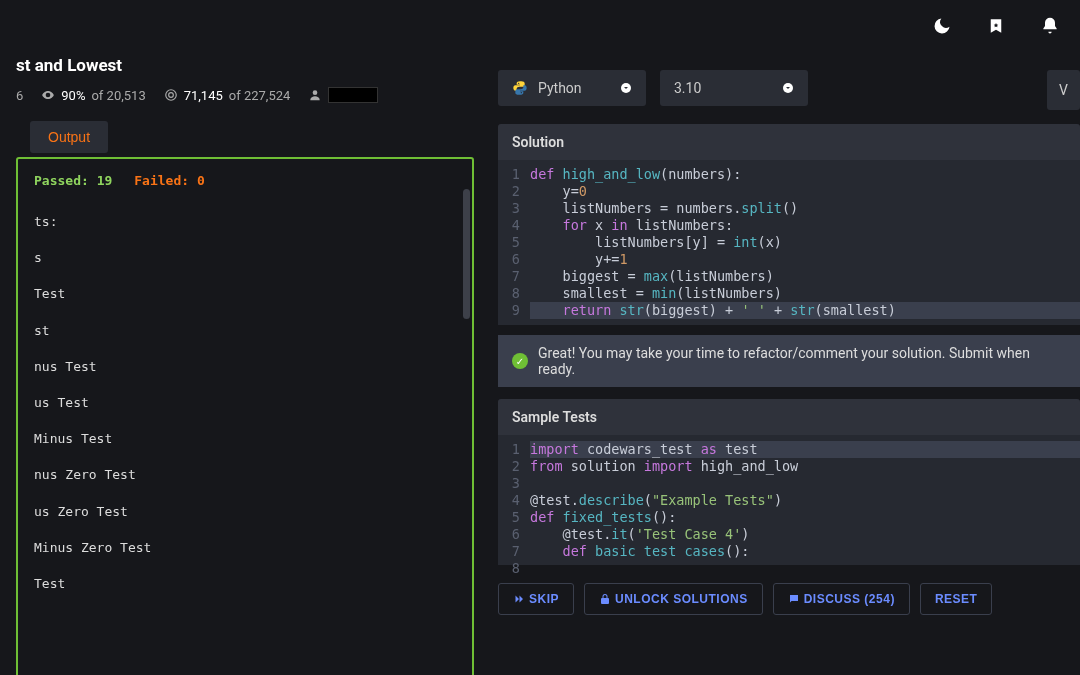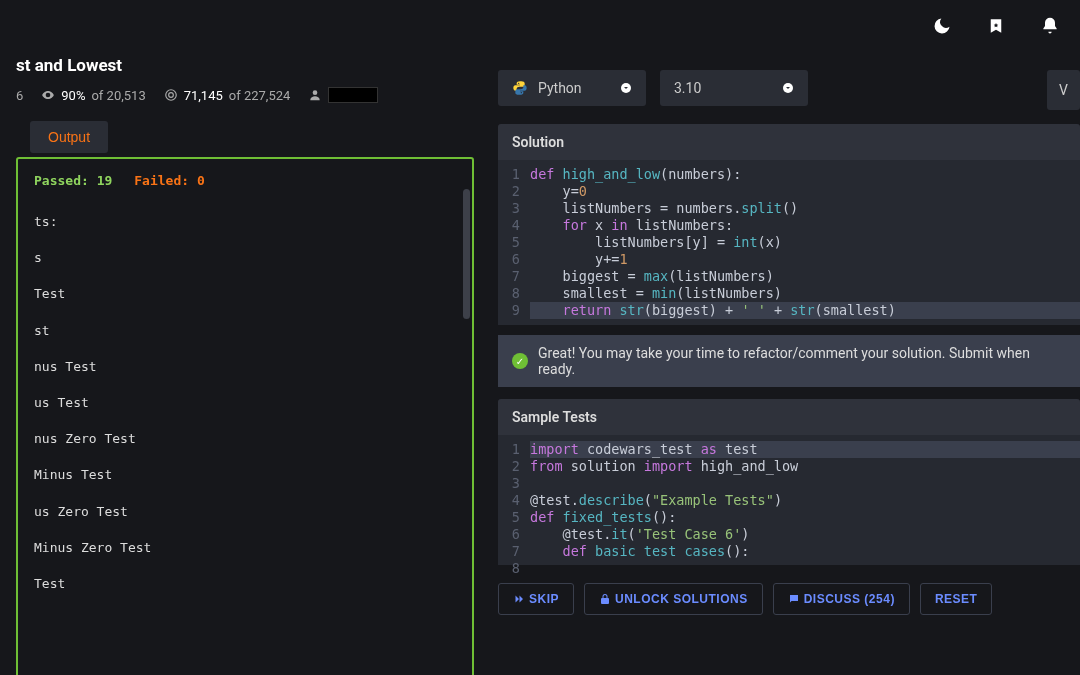--- a/index.html
+++ b/index.html
@@ -106,22 +106,22 @@
       <span class="passed"><span>Passed:</span> <span>19</span></span>
       <span class="failed"><span>Failed:</span> <span>0</span></span>
     </div>
     <div class="test-list">
       <div>ts:</div>
       <div>s</div>
       <div>Test</div>
       <div>st</div>
       <div>nus Test</div>
       <div>us Test</div>
+      <div>Minus Test</div>
       <div>nus Zero Test</div>
-      <div>Minus Test</div>
       <div>us Zero Test</div>
       <div>Minus Zero Test</div>
       <div>Test</div>
     </div>
     <div class="timing">l in 0.40ms</div>
     <div class="scrollbar-track">
         <div class="scrollbar-thumb"></div>
       </div>
   </div>
 </div>
@@ -176,21 +176,21 @@
 
   <div class="panel">
     <div class="panel-header">Sample Tests</div>
     <div class="code-area" style="max-height:130px">
       <div class="gutter">1<br>2<br>3<br>4<br>5<br>6<br>7<br>8</div>
       <div class="code"><span class="hl-line"><span class="kw">import</span><span> codewars_test </span><span class="kw">as</span><span> test</span></span>
 <span class="kw">from</span><span> solution </span><span class="kw">import</span><span> high_and_low</span>
 
 <span>@test.</span><span class="fn">describe</span><span>(</span><span class="str">"Example Tests"</span><span>)</span>
 <span class="kw">def </span><span class="fn">fixed_tests</span><span>():</span>
-<span>    @test.</span><span class="fn">it</span><span>(</span><span class="str">'Test Case 6'</span><span>)</span>
+<span>    @test.</span><span class="fn">it</span><span>(</span><span class="str">'Test Case 4'</span><span>)</span>
 <span class="kw">    def </span><span class="fn">basic_test_cases</span><span>():</span>
 </div>
     </div>
   </div>
 
   <div class="bottom-actions">
     <button class="action-btn">
       <svg viewBox="0 0 24 24" fill="currentColor">
           <path d="M5 5l7 7-7 7V5zm8 0l7 7-7 7V5z"></path>
         </svg>

